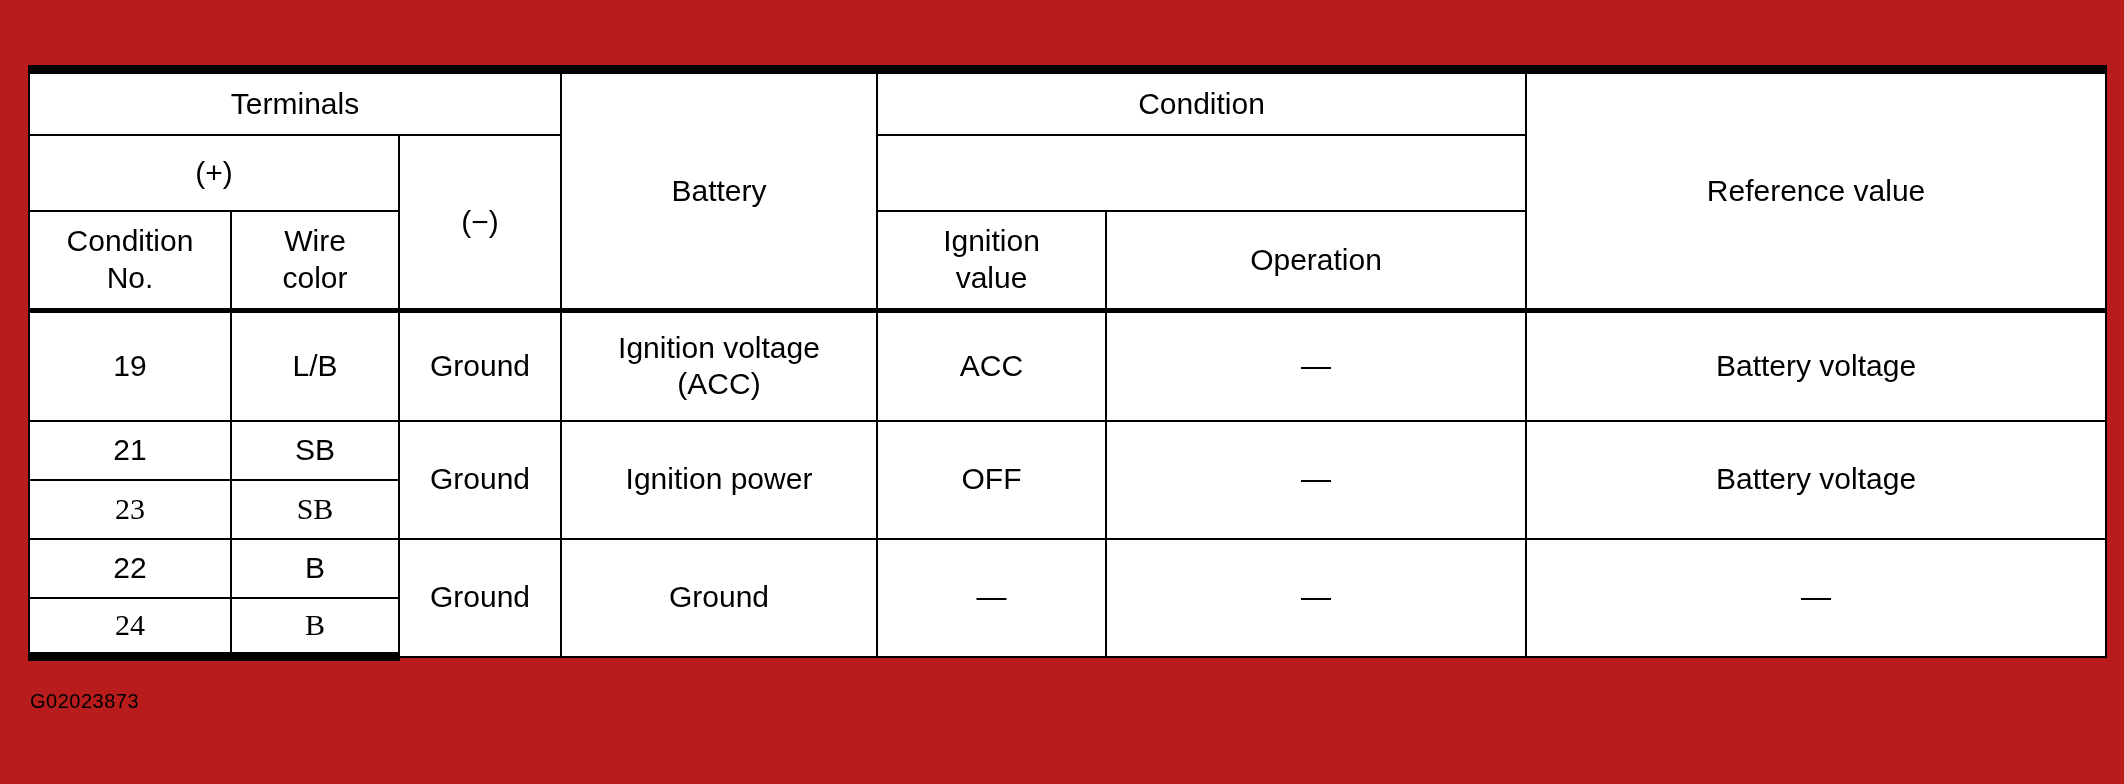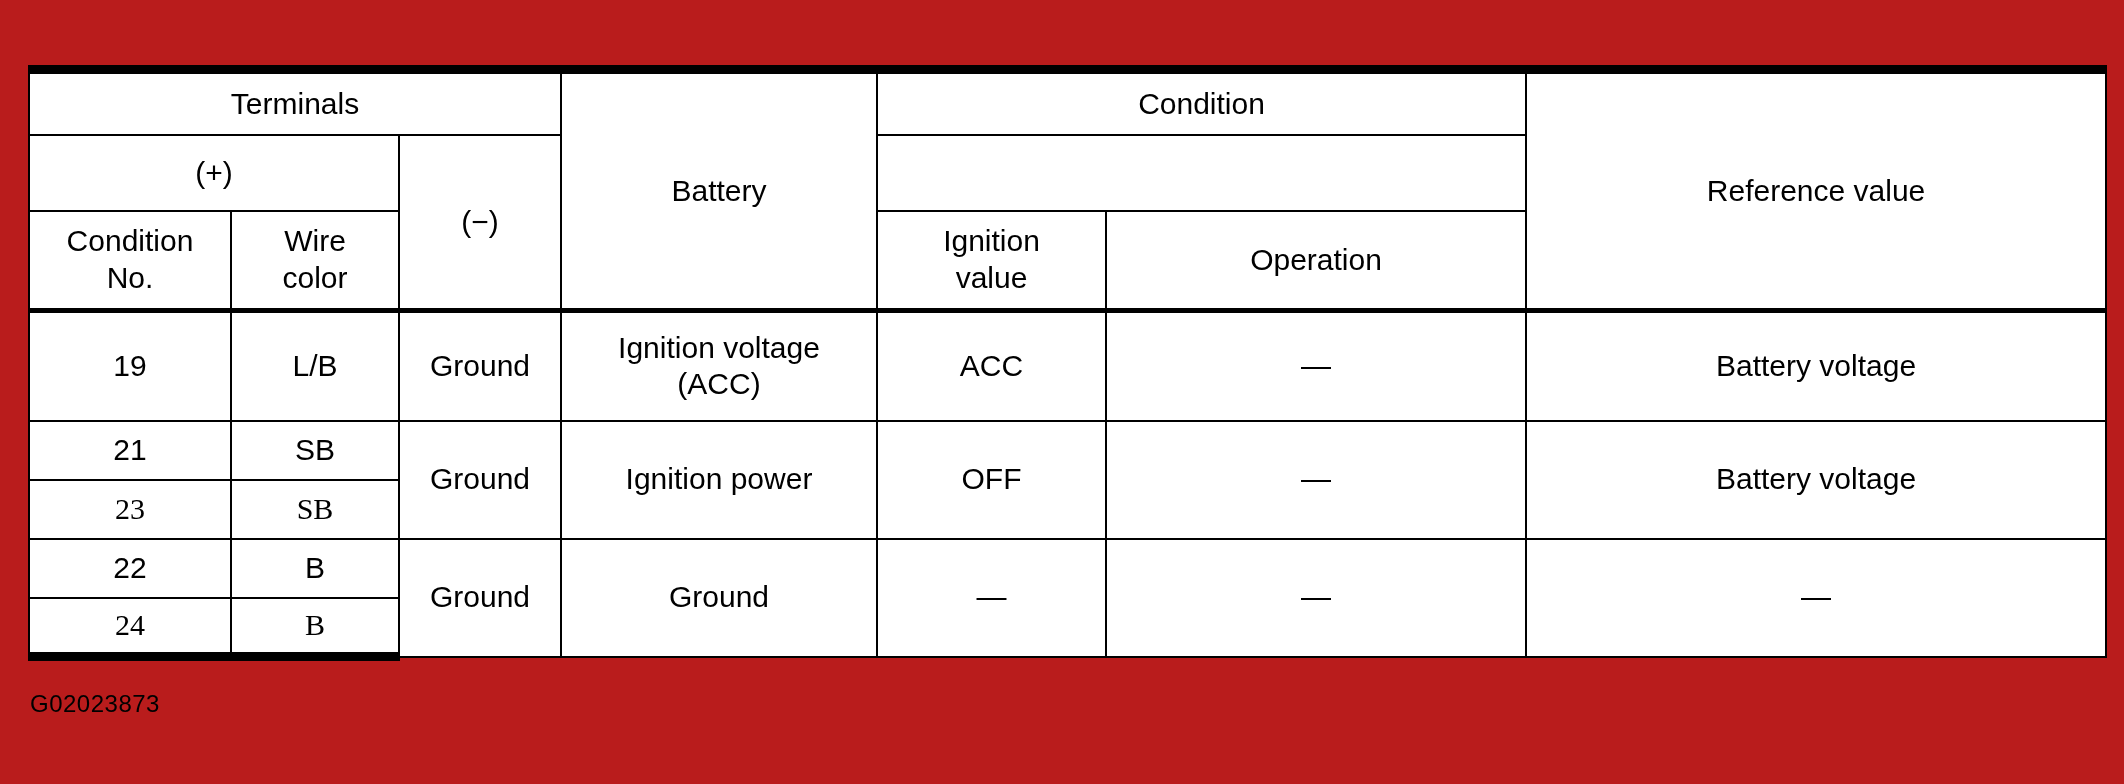--- a/index.html
+++ b/index.html
@@ -84,21 +84,21 @@
 
   .dash {
     font-size: 30px;
     letter-spacing: 0;
   }
 
   .caption {
     position: absolute;
     left: 30px;
     top: 690px;
-    font-size: 24px;
+    font-size: 20px;
     letter-spacing: 0.5px;
     color: #000000;
   }
 </style>
 </head>
 <body>
 
 <div class="page">
 
   <table class="spec-table">

